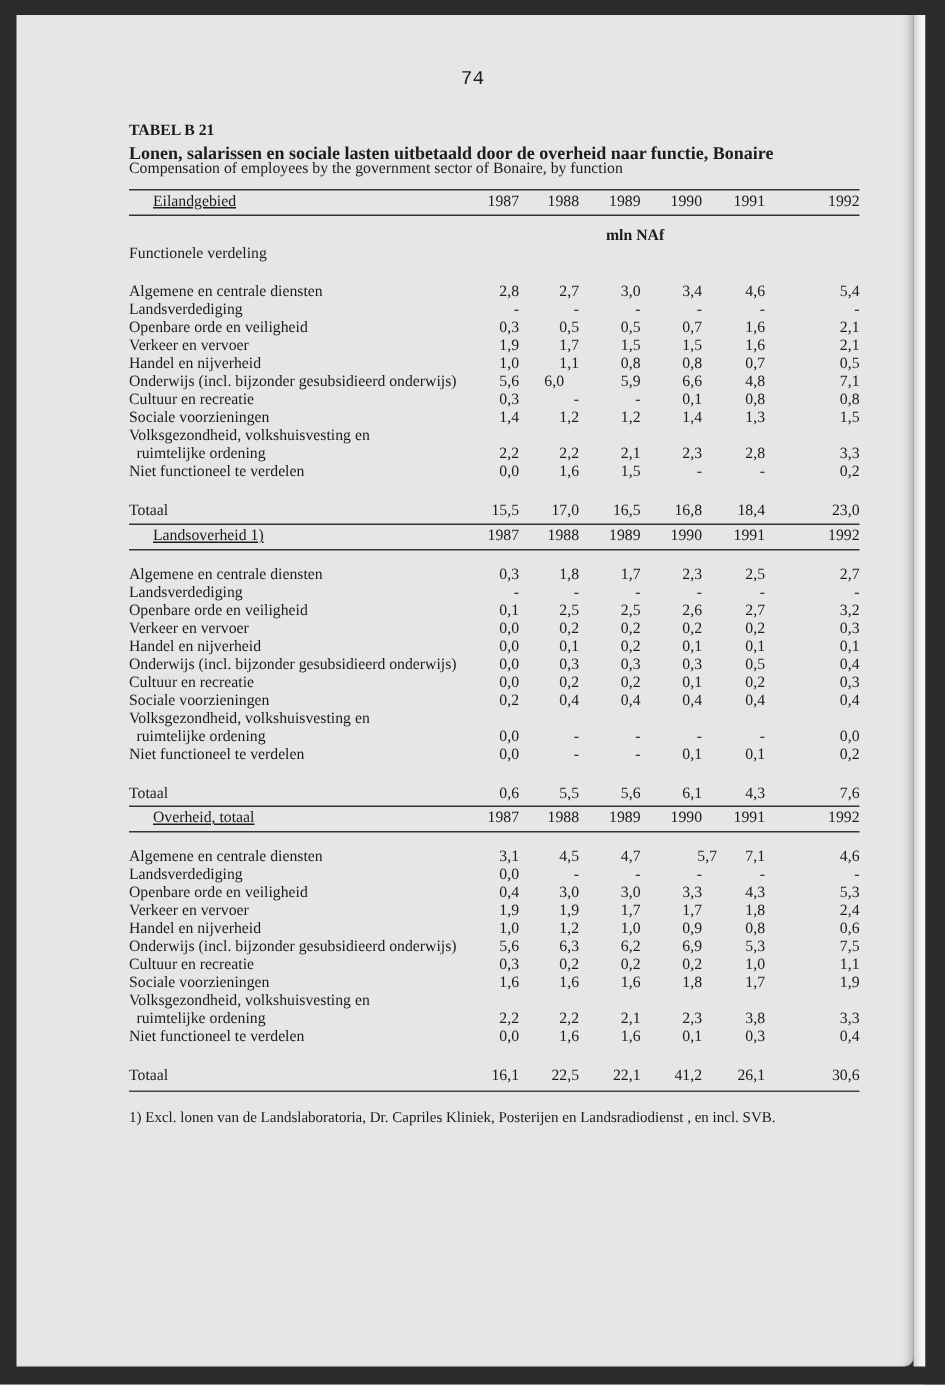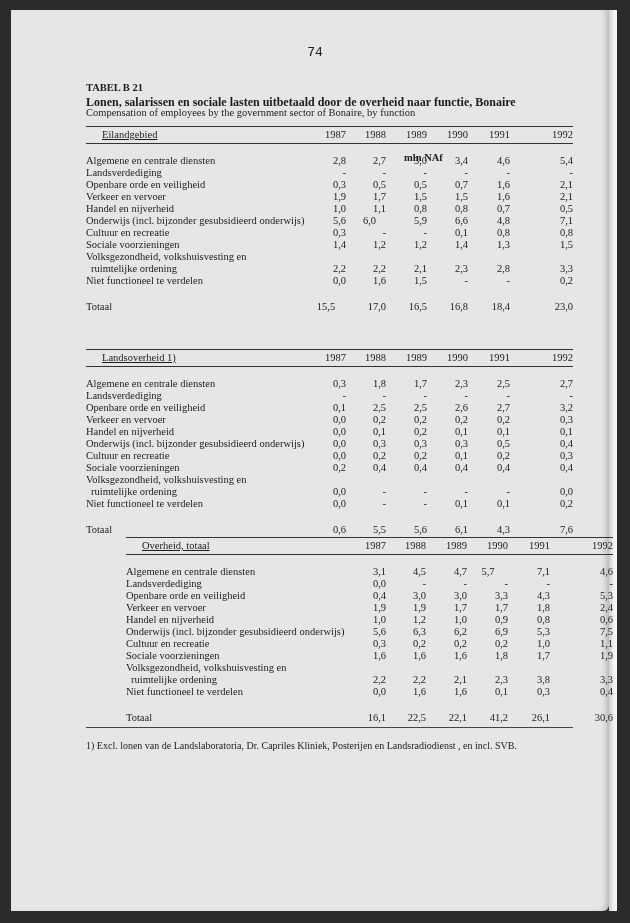--- a/index.html
+++ b/index.html
@@ -39,20 +39,23 @@
       <div class="sec-head">
         <span class="lbl">Eilandgebied</span>
         <span class="yr" style="left: 220px; top: 0px;">1987</span>
         <span class="yr" style="left: 260px; top: 0px;">1988</span>
         <span class="yr" style="left: 301px; top: 0px;">1989</span>
         <span class="yr" style="left: 342px; top: 0px;">1990</span>
         <span class="yr" style="left: 384px; top: 0px;">1991</span>
         <span class="yr" style="left: 447px; top: 0px;">1992</span>
       </div>
       <div class="unit" style="left: 318px; top: 26px;">mln NAf</div>
+      <div class="row" style="margin-top: 20px; height: 14px;">
+        <span class="lbl">Functionele verdeling</span>
+      </div>
       <div style="height: 11px;"></div>
       <div class="row">
         <span class="lbl">Algemene en centrale diensten</span>
         <span class="val" style="left: 220px; top: 0px;">2,8</span>
         <span class="val" style="left: 260px; top: 0px;">2,7</span>
         <span class="val" style="left: 301px; top: 0px;">3,0</span>
         <span class="val" style="left: 342px; top: 0px;">3,4</span>
         <span class="val" style="left: 384px; top: 0px;">4,6</span>
         <span class="val" style="left: 447px; top: 0px;">5,4</span>
       </div>
@@ -142,21 +145,21 @@
         <span class="val" style="left: 220px; top: 0px;">0,0</span>
         <span class="val" style="left: 260px; top: 0px;">1,6</span>
         <span class="val" style="left: 301px; top: 0px;">1,5</span>
         <span class="val" style="left: 342px; top: 0px;">-</span>
         <span class="val" style="left: 384px; top: 0px;">-</span>
         <span class="val" style="left: 447px; top: 0px;">0,2</span>
       </div>
       <div style="height: 14px;"></div>
       <div class="row">
         <span class="lbl">Totaal</span>
-        <span class="val" style="left: 220px; top: 0px; text-align: center;">15,5</span>
+        <span class="val" style="left: 220px; top: 0px;">15,5</span>
         <span class="val" style="left: 260px; top: 0px;">17,0</span>
         <span class="val" style="left: 301px; top: 0px;">16,5</span>
         <span class="val" style="left: 342px; top: 0px;">16,8</span>
         <span class="val" style="left: 384px; top: 0px;">18,4</span>
         <span class="val" style="left: 447px; top: 0px;">23,0</span>
       </div>
     </div>
     <div class="section" style="top: 349px;">
       <div class="sec-head">
         <span class="lbl">Landsoverheid 1)</span>
@@ -271,37 +274,37 @@
       <div class="row">
         <span class="lbl">Totaal</span>
         <span class="val" style="left: 220px; top: 0px;">0,6</span>
         <span class="val" style="left: 260px; top: 0px;">5,5</span>
         <span class="val" style="left: 301px; top: 0px;">5,6</span>
         <span class="val" style="left: 342px; top: 0px;">6,1</span>
         <span class="val" style="left: 384px; top: 0px;">4,3</span>
         <span class="val" style="left: 447px; top: 0px;">7,6</span>
       </div>
     </div>
-    <div class="section" style="top: 537px; margin-left: 40px;">
+    <div class="section" style="top: 537px;">
       <div class="sec-head">
         <span class="lbl">Overheid, totaal</span>
         <span class="yr" style="left: 220px; top: 0px;">1987</span>
         <span class="yr" style="left: 260px; top: 0px;">1988</span>
         <span class="yr" style="left: 301px; top: 0px;">1989</span>
         <span class="yr" style="left: 342px; top: 0px;">1990</span>
         <span class="yr" style="left: 384px; top: 0px;">1991</span>
         <span class="yr" style="left: 447px; top: 0px;">1992</span>
       </div>
       <div style="height: 11px;"></div>
       <div class="row">
         <span class="lbl">Algemene en centrale diensten</span>
         <span class="val" style="left: 220px; top: 0px;">3,1</span>
         <span class="val" style="left: 260px; top: 0px;">4,5</span>
         <span class="val" style="left: 301px; top: 0px;">4,7</span>
-        <span class="val" style="left: 342px; top: 0px; text-align: center;">5,7</span>
+        <span class="val" style="left: 352px; top: 0px;">5,7</span>
         <span class="val" style="left: 384px; top: 0px;">7,1</span>
         <span class="val" style="left: 447px; top: 0px;">4,6</span>
       </div>
       <div class="row">
         <span class="lbl">Landsverdediging</span>
         <span class="val" style="left: 220px; top: 0px;">0,0</span>
         <span class="val" style="left: 260px; top: 0px;">-</span>
         <span class="val" style="left: 301px; top: 0px;">-</span>
         <span class="val" style="left: 342px; top: 0px;">-</span>
         <span class="val" style="left: 384px; top: 0px;">-</span>

